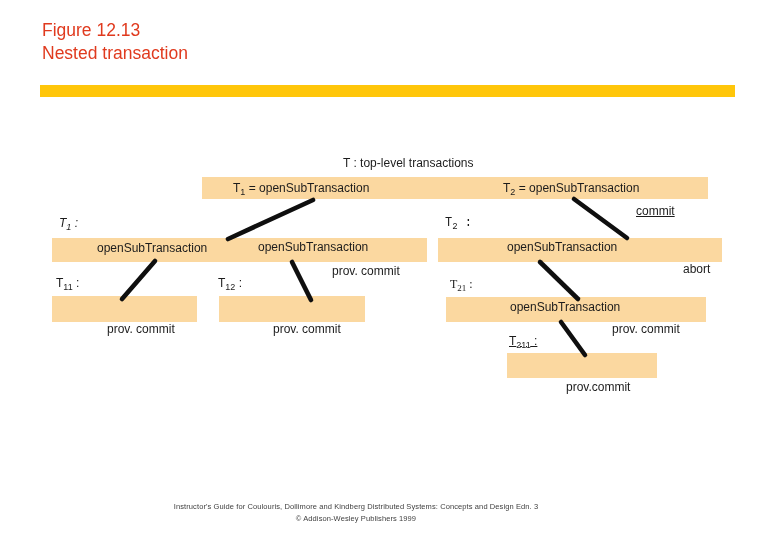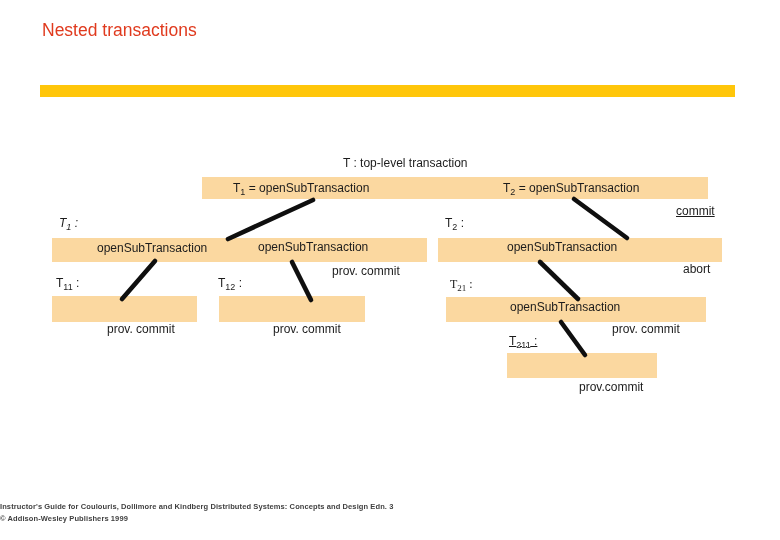--- a/index.html
+++ b/index.html
@@ -14,63 +14,64 @@
   .gold-rule {
     position:absolute; left:40px; top:85px; width:695px; height:12px;
     background:var(--gold, #ffc60a);
   }
   .band { position:absolute; background:var(--band, #fbd8a0); }
   .lbl { position:absolute; font-size:12px; white-space:nowrap; }
   .lbl sub { font-size:9px; line-height:0; }
   .connectors { position:absolute; left:0; top:0; width:780px; height:540px; }
   .connectors line { stroke:#0f0f0f; stroke-width:4.6; stroke-linecap:round; }
   .footer {
-    position:absolute; left:0; top:501px; width:712px; text-align:left;
-    font-size:7.5px; font-weight:bold; color:#3f3f3f; line-height:12px;
+    position:absolute; left:0; top:501px; width:712px; text-align:center;
+    font-size:7.5px; font-weight:normal; color:#3f3f3f; line-height:12px;
     letter-spacing:0.1px;
   }
 </style>
 </head>
 <body>
 
 <div class="slide">
 
   <div class="fig-title">
-    <div>Nested transactions</div>
+    <div>Figure 12.13</div>
+    <div>Nested transaction</div>
   </div>
   <div class="gold-rule"></div>
 
   <div class="band" style="left:202px; top:177px; width:506px; height:22px;"></div>
   <div class="band" style="left:52px;  top:238px; width:375px; height:24px;"></div>
   <div class="band" style="left:438px; top:238px; width:284px; height:24px;"></div>
   <div class="band" style="left:52px;  top:296px; width:145px; height:26px;"></div>
   <div class="band" style="left:219px; top:296px; width:146px; height:26px;"></div>
   <div class="band" style="left:446px; top:297px; width:260px; height:25px;"></div>
   <div class="band" style="left:507px; top:353px; width:150px; height:25px;"></div>
 
   <svg class="connectors" viewBox="0 0 780 540">
     <line x1="313" y1="200" x2="228" y2="239"></line>
     <line x1="574" y1="199" x2="627" y2="238"></line>
     <line x1="155" y1="261" x2="122" y2="299"></line>
     <line x1="292" y1="262" x2="311" y2="300"></line>
     <line x1="540" y1="262" x2="578" y2="299"></line>
     <line x1="561" y1="322" x2="585" y2="355"></line>
   </svg>
 
-  <span class="lbl" style="left:343px; top:156px;">T : top-level transaction</span>
+  <span class="lbl" style="left:343px; top:156px;">T : top-level transactions</span>
 
   <span class="lbl" style="left:233px; top:181px;"><span>T</span><sub>1</sub><span> = openSubTransaction</span></span>
 
   <span class="lbl" style="left:503px; top:181px;"><span>T</span><sub>2</sub><span> = openSubTransaction</span></span>
 
-  <span class="lbl" style="left:676px; top:204px;text-decoration:underline;">commit</span>
+  <span class="lbl" style="left:636px; top:204px;text-decoration:underline;">commit</span>
 
   <span class="lbl" style="left:59px; top:216px;font-style:italic;"><span>T</span><sub>1</sub><span> :</span></span>
 
-  <span class="lbl" style="left:445px; top:216px;"><span>T</span><sub>2</sub><span> :</span></span>
+  <span class="lbl" style="left:445px; top:216px;font-family:Liberation Mono, monospace;"><span>T</span><sub>2</sub><span> :</span></span>
 
   <span class="lbl" style="left:97px;  top:241px;">openSubTransaction</span>
   <span class="lbl" style="left:258px; top:240px;">openSubTransaction</span>
   <span class="lbl" style="left:507px; top:240px;">openSubTransaction</span>
 
   <span class="lbl" style="left:332px; top:264px;">prov. commit</span>
   <span class="lbl" style="left:683px; top:262px;">abort</span>
 
   <span class="lbl" style="left:56px; top:276px;"><span>T</span><sub>11</sub><span> :</span></span>
 
@@ -79,20 +80,20 @@
   <span class="lbl" style="left:450px; top:277px;font-family:Liberation Serif, serif;"><span>T</span><sub>21</sub><span> :</span></span>
 
   <span class="lbl" style="left:510px; top:300px;">openSubTransaction</span>
 
   <span class="lbl" style="left:107px; top:322px;">prov. commit</span>
   <span class="lbl" style="left:273px; top:322px;">prov. commit</span>
   <span class="lbl" style="left:612px; top:322px;">prov. commit</span>
 
   <span class="lbl" style="left:509px; top:334px;text-decoration:underline;"><span>T</span><sub>211</sub><span> :</span></span>
 
-  <span class="lbl" style="left:566px; top:380px;margin-left:13px;">prov.commit</span>
+  <span class="lbl" style="left:566px; top:380px;">prov.commit</span>
 
   <div class="footer">
     <div>Instructor's Guide for  Coulouris, Dollimore and Kindberg   Distributed Systems: Concepts and Design   Edn. 3</div>
     <div>©  Addison-Wesley Publishers 1999</div>
   </div>
 
 </div>
 
 </body></html>

